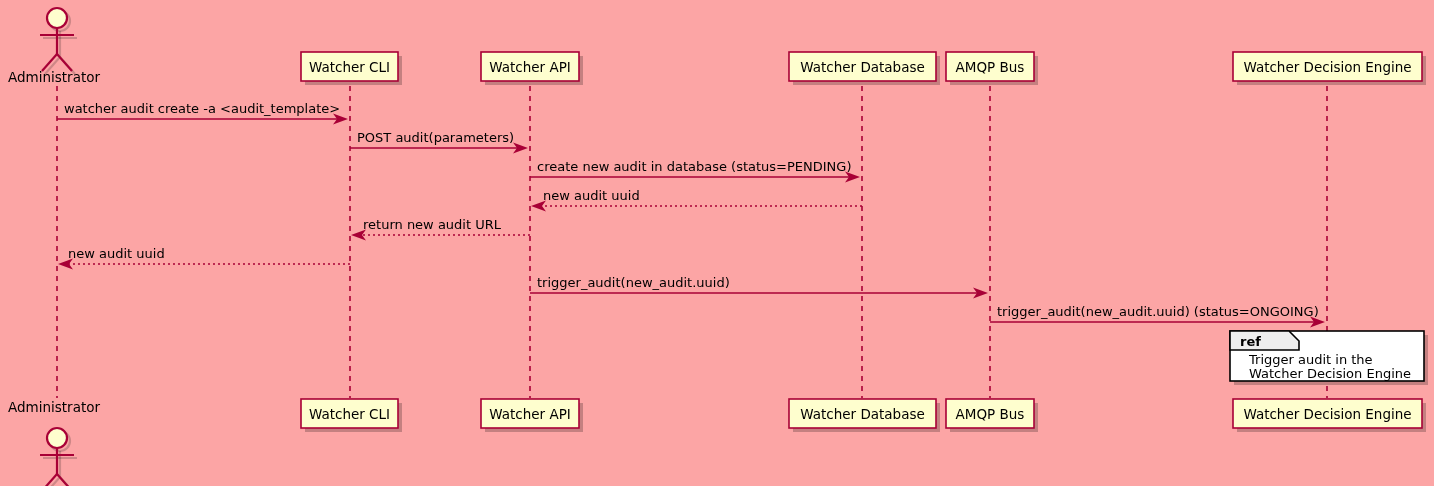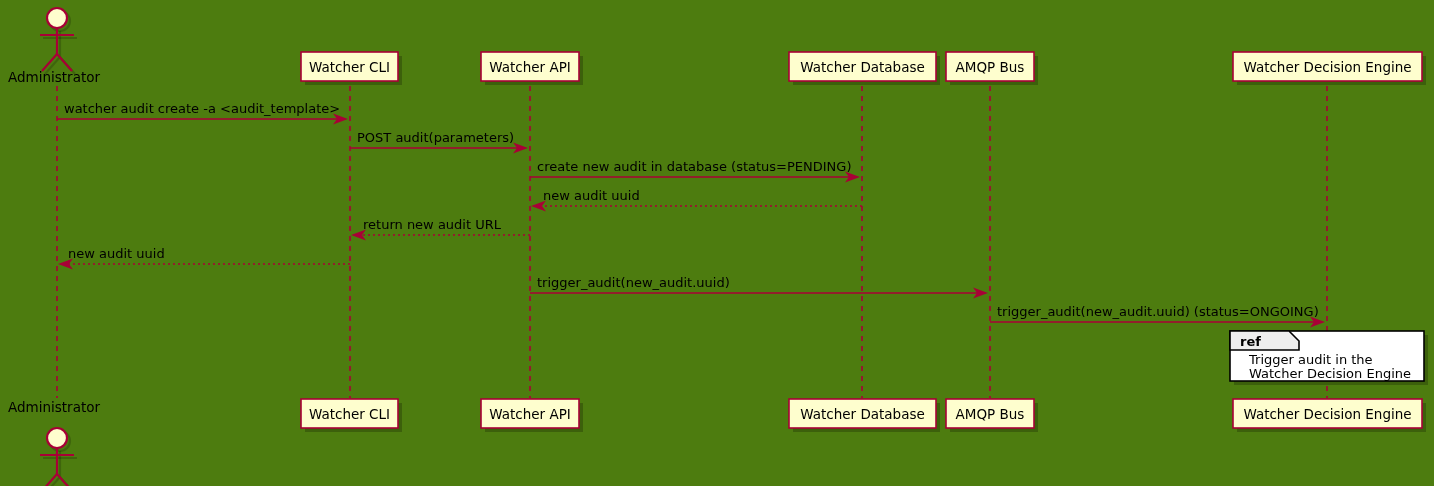--- a/index.html
+++ b/index.html
@@ -7,21 +7,21 @@
     padding: 0;
     background: #FFFFFF;
   }
   body {
     font-family: "DejaVu Sans", sans-serif;
   }
   #diagram-root {
     position: relative;
     width: 1434px;
     height: 486px;
-    background: #4d7c0f;
+    background: #fca5a5;
     overflow: hidden;
   }
   svg.diagram-canvas {
     position: absolute;
     left: 0;
     top: 0;
     width: 1434px;
     height: 486px;
   }
   .lifeline-line {

